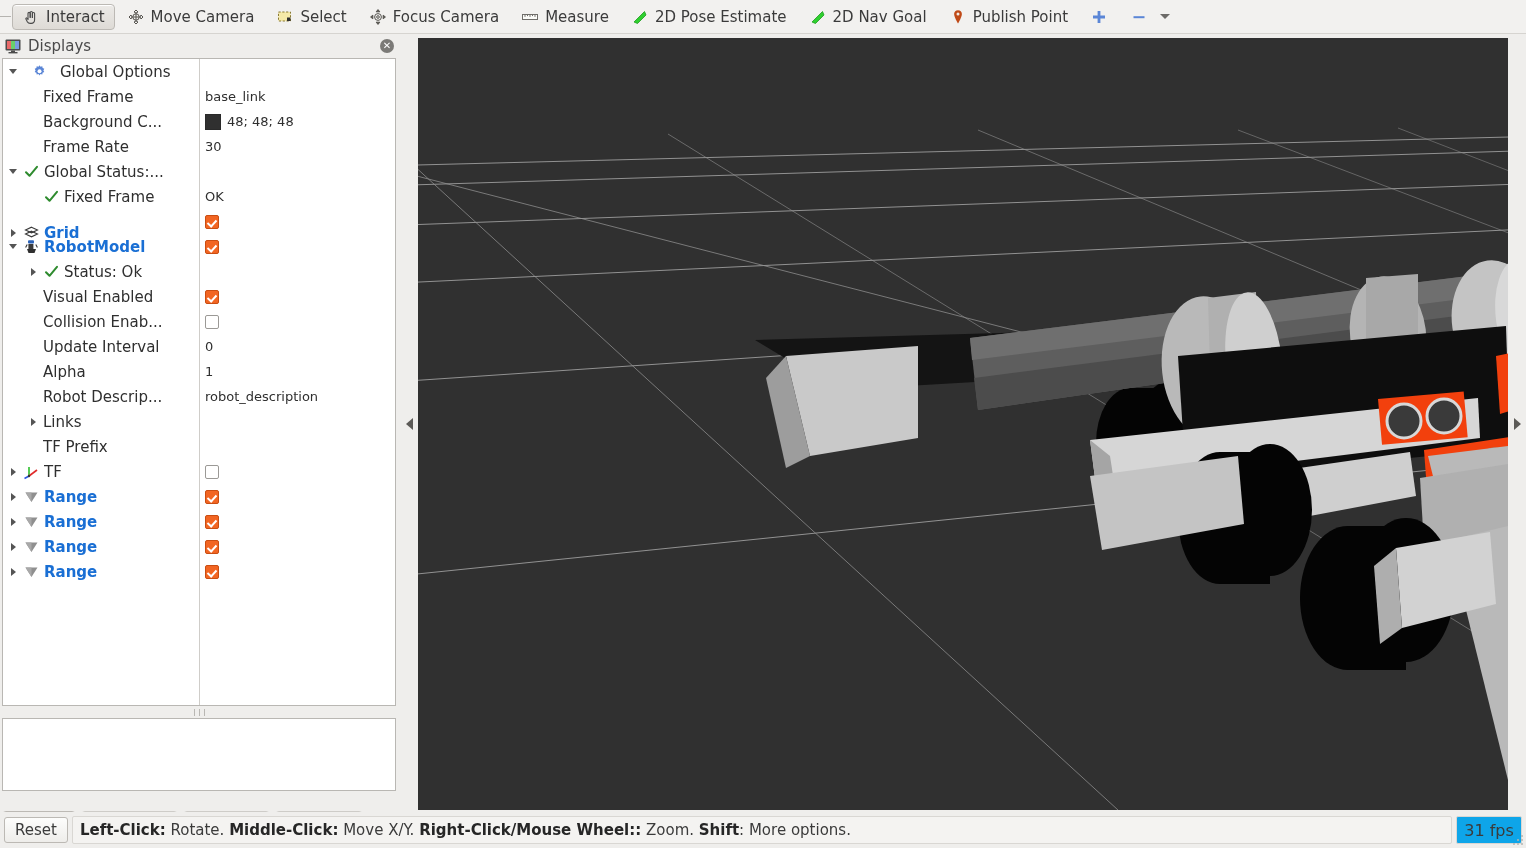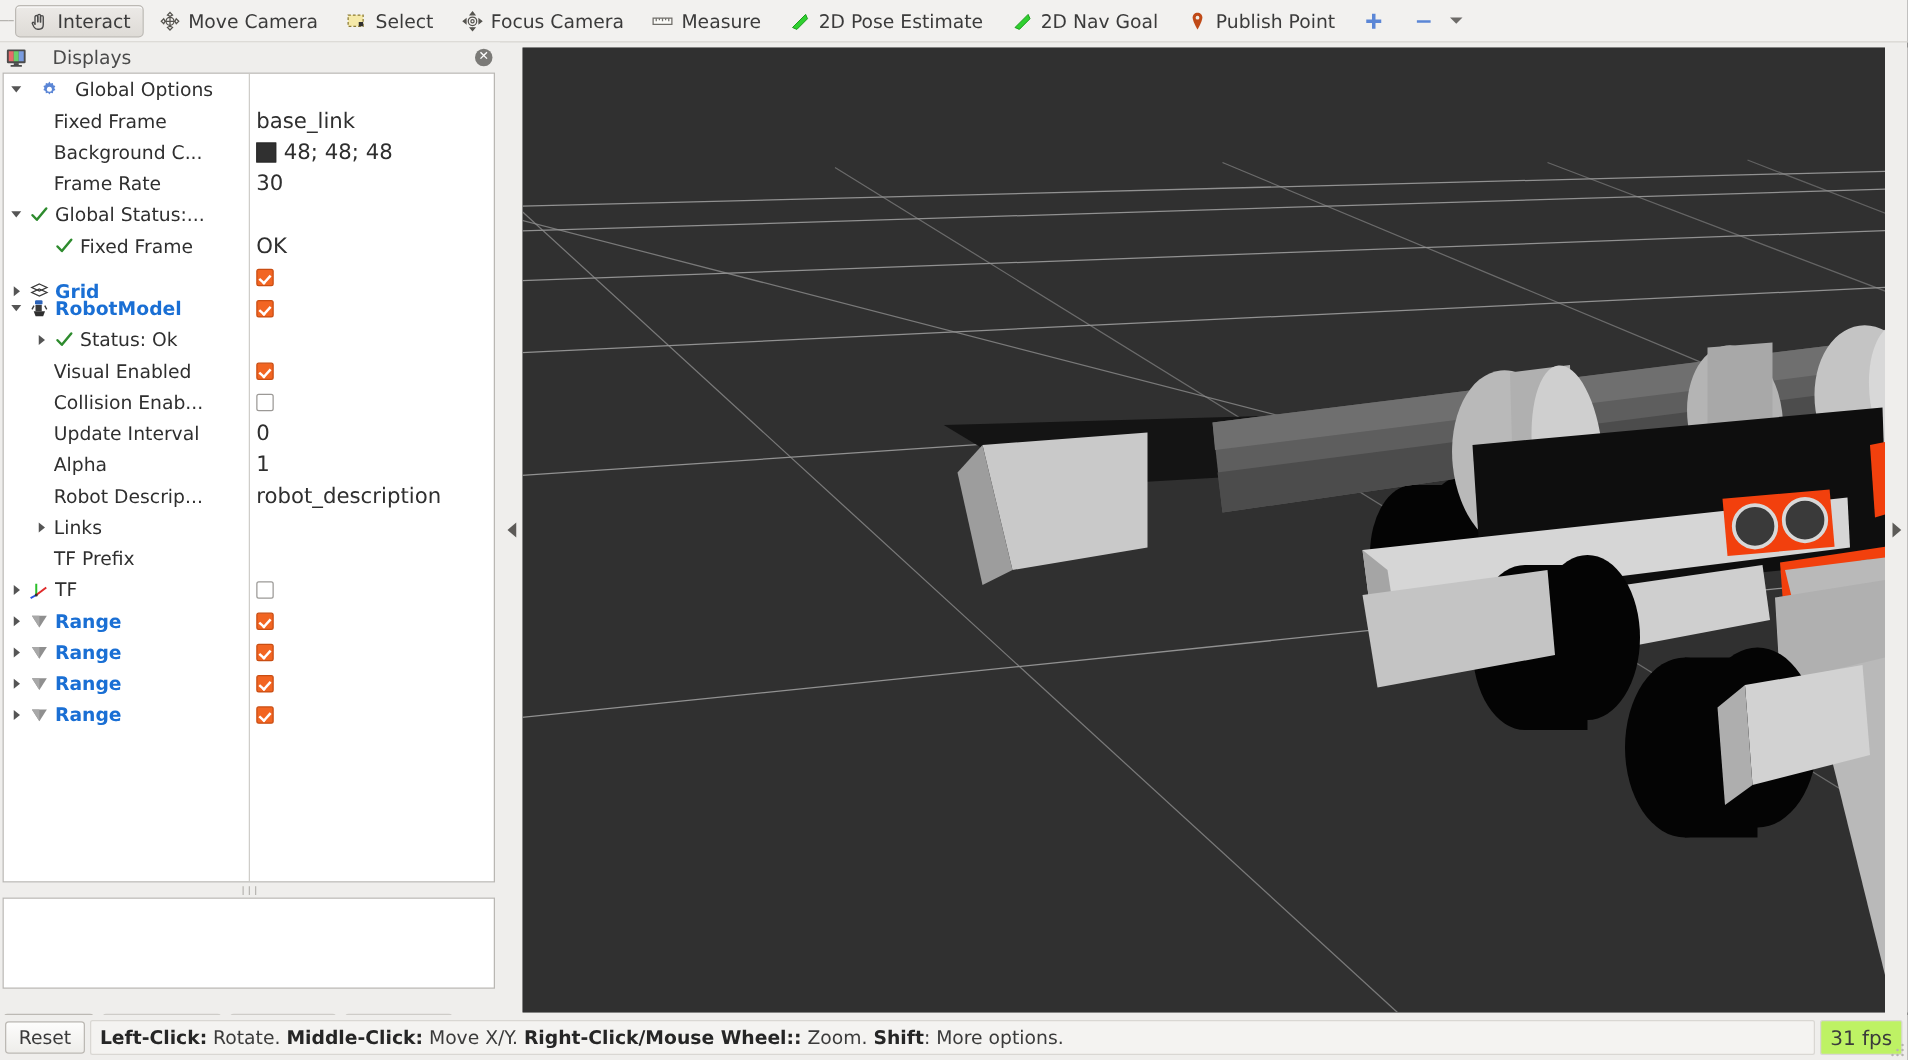--- a/index.html
+++ b/index.html
@@ -37,21 +37,21 @@
     width:0;height:0;border-left:5px solid transparent;border-right:5px solid transparent;
     border-top:5px solid #6d6b68;margin-left:6px;
   }
 
   
   .displays{
     position:absolute;left:0;top:34px;width:400px;height:740px;
     background:#efeeec;box-sizing:border-box;
   }
   .dp-title{
-    height:24px;display:flex;align-items:center;gap:20px;padding:0 6px 0 4px;
+    height:24px;display:flex;align-items:center;gap:6px;padding:0 6px 0 4px;
     box-sizing:border-box;
   }
   .dp-title .t{font-size:15px;color:#4a4a4a;flex:1;}
   .dp-close{
     width:14px;height:14px;border-radius:7px;background:#7b7a77;color:#fff;
     font-size:10px;line-height:14px;text-align:center;font-weight:bold;
   }
   .tree-wrap{
     position:absolute;left:2px;top:24px;width:394px;height:648px;
     background:#fff;border:1px solid #b9b7b3;box-sizing:border-box;overflow:hidden;
@@ -70,21 +70,21 @@
     height:25px;white-space:nowrap;overflow:hidden;
   }
   .exp{
     width:12px;height:25px;flex:0 0 12px;display:flex;align-items:center;justify-content:center;
   }
   .exp .tri-d{width:0;height:0;border-left:4px solid transparent;border-right:4px solid transparent;border-top:5px solid #555;}
   .exp .tri-r{width:0;height:0;border-top:4px solid transparent;border-bottom:4px solid transparent;border-left:5px solid #555;}
   .ico{width:17px;height:17px;flex:0 0 17px;position:relative;display:inline-block;}
   .lbl{font-size:15px;color:#2f2f2f;overflow:hidden;text-overflow:ellipsis;}
   .lbl.blue{color:#1a6fd4;font-weight:bold;}
-  .val{font-size:17px;color:#2f2f2f;}
+  .val{font-size:13px;color:#2f2f2f;}
   .swatch{width:14px;height:14px;background:#303030;border:1px solid #2a2a2a;display:inline-block;}
   .chk{
     width:14px;height:14px;box-sizing:border-box;border:1px solid #9b9996;background:#fff;
     border-radius:2px;position:relative;display:inline-block;
   }
   .chk.on{background:#f26522;border-color:#c94d12;}
   .chk.on:after{
     content:"";position:absolute;left:3px;top:2px;width:4px;height:7px;
     border:solid #fff;border-width:0 2px 2px 0;transform:rotate(42deg);
   }
@@ -138,21 +138,21 @@
     font-size:15px;color:#3b3b3b;display:flex;align-items:center;
   }
   .status-text{
     flex:1;height:28px;display:flex;align-items:center;
     border:1px solid #d9d7d3;border-radius:2px;background:#f4f3f1;
     padding:0 7px;box-sizing:border-box;font-size:15px;color:#3b3b3b;
   }
   .status-text b{font-weight:bold;color:#262626;}
   .fps{
     width:66px;height:28px;display:flex;align-items:center;justify-content:center;
-    border:1px solid #d9d7d3;border-radius:2px;background:#bef264;
+    border:1px solid #d9d7d3;border-radius:2px;background:#0ea5e9;
     font-size:16px;color:#3b3b3b;box-sizing:border-box;
   }
   .grip-corner{
     position:absolute;right:2px;bottom:2px;width:12px;height:12px;
   }
 </style>
 </head>
 <body>
 
 <div class="app">

